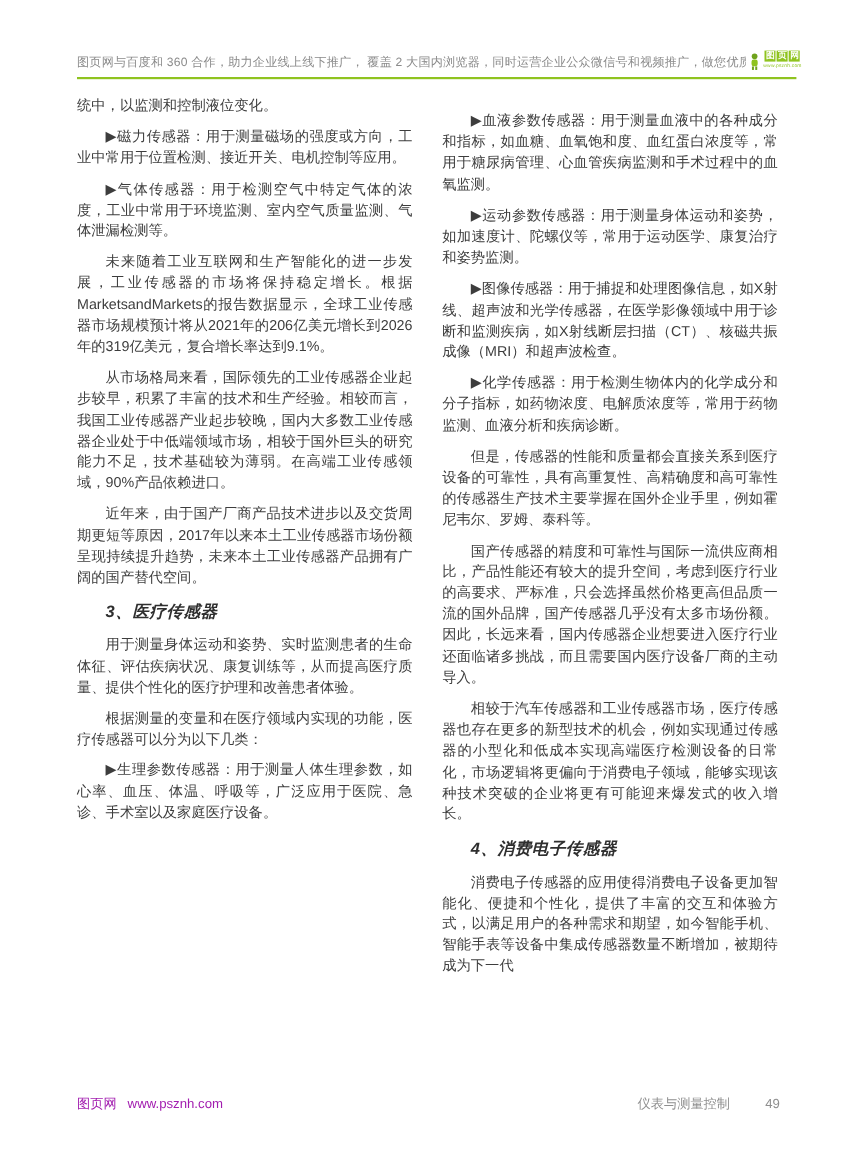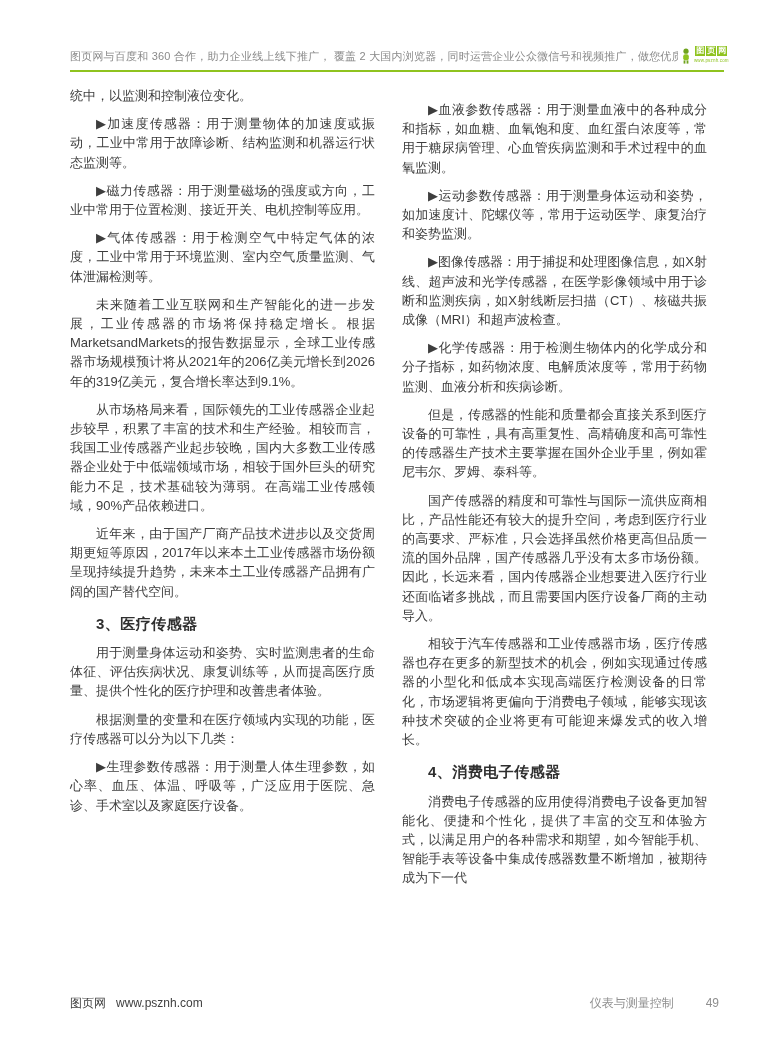--- a/index.html
+++ b/index.html
@@ -44,30 +44,30 @@
     font-size:13px;line-height:19.2px;color:#3d3d3d;
     text-align:justify;
   }
   .col-left{left:70px;}
   .col-right{left:402px;margin-top:14px;}
   .col p{margin:0 0 9px 0;}
   .col p.body,.col p.bullet{text-indent:2em;}
   .col p.continuation{text-indent:0;}
   .col p.heading{
     font-weight:bold;font-size:15px;color:#2f2f2f;
-    text-indent:26px;margin:13px 0 10px 0;letter-spacing:.5px;
+    text-indent:26px;margin:13px 0 10px 0;letter-spacing:.5px;font-style:italic;
   }
 
   
   .footer-left{
     position:absolute;left:70px;top:995px;
-    font-size:12px;color:#404040;display:flex;gap:10px;align-items:baseline;
+    font-size:12px;color:#a21caf;display:flex;gap:10px;align-items:baseline;
   }
   .footer-right{
-    position:absolute;left:414px;top:995px;width:305px;
+    position:absolute;left:404px;top:995px;width:305px;
     font-size:12px;color:#8f8f8f;
     display:flex;justify-content:flex-end;gap:32px;align-items:baseline;
   }
 </style>
 </head>
 <body>
 
 <div class="page">
 
   <div class="header-promo">图页网与百度和 360 合作，助力企业线上线下推广， 覆盖 2 大国内浏览器，同时运营企业公众微信号和视频推广，做您优质市场部。</div>
@@ -88,21 +88,20 @@
           <span class="logo-block">网</span>
         </span>
       <span class="logo-tagline">www.psznh.com</span>
     </span>
   </div>
 
   <div class="header-rule"></div>
 
   <div class="col col-left" id="col-left">
       <p class="continuation">统中，以监测和控制液位变化。</p>
-      <p class="bullet">▶加速度传感器：用于测量物体的加速度或振动，工业中常用于故障诊断、结构监测和机器运行状态监测等。</p>
       <p class="bullet">▶磁力传感器：用于测量磁场的强度或方向，工业中常用于位置检测、接近开关、电机控制等应用。</p>
       <p class="bullet">▶气体传感器：用于检测空气中特定气体的浓度，工业中常用于环境监测、室内空气质量监测、气体泄漏检测等。</p>
       <p class="body">未来随着工业互联网和生产智能化的进一步发展，工业传感器的市场将保持稳定增长。根据MarketsandMarkets的报告数据显示，全球工业传感器市场规模预计将从2021年的206亿美元增长到2026年的319亿美元，复合增长率达到9.1%。</p>
       <p class="body">从市场格局来看，国际领先的工业传感器企业起步较早，积累了丰富的技术和生产经验。相较而言，我国工业传感器产业起步较晚，国内大多数工业传感器企业处于中低端领域市场，相较于国外巨头的研究能力不足，技术基础较为薄弱。在高端工业传感领域，90%产品依赖进口。</p>
       <p class="body">近年来，由于国产厂商产品技术进步以及交货周期更短等原因，2017年以来本土工业传感器市场份额呈现持续提升趋势，未来本土工业传感器产品拥有广阔的国产替代空间。</p>
       <p class="heading">3、医疗传感器</p>
       <p class="body">用于测量身体运动和姿势、实时监测患者的生命体征、评估疾病状况、康复训练等，从而提高医疗质量、提供个性化的医疗护理和改善患者体验。</p>
       <p class="body">根据测量的变量和在医疗领域内实现的功能，医疗传感器可以分为以下几类：</p>
       <p class="bullet">▶生理参数传感器：用于测量人体生理参数，如心率、血压、体温、呼吸等，广泛应用于医院、急诊、手术室以及家庭医疗设备。</p>
     </div>

